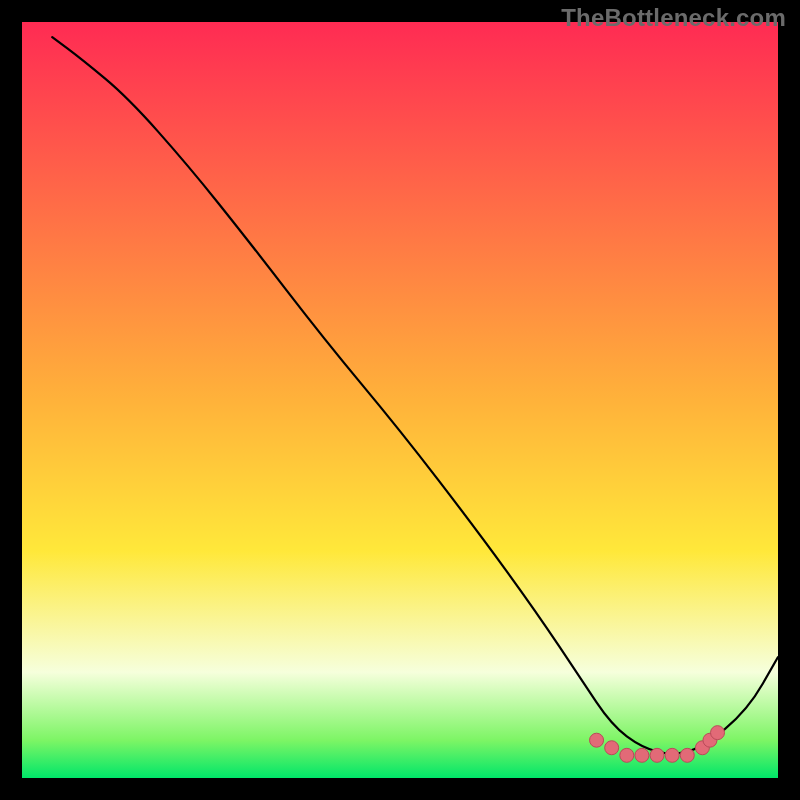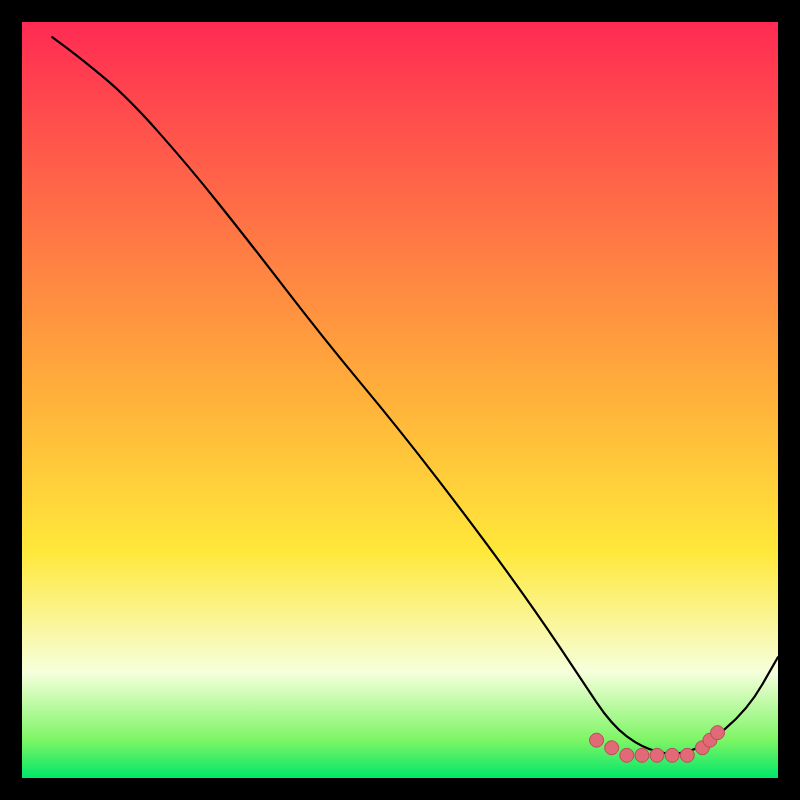--- a/index.html
+++ b/index.html
@@ -65,13 +65,14 @@
           <circle cx="657.04" cy="755.32" r="7" fill="#e26a77" stroke="#b94a59" stroke-width="1"></circle>
           <circle cx="672.16" cy="755.32" r="7" fill="#e26a77" stroke="#b94a59" stroke-width="1"></circle>
           <circle cx="687.28" cy="755.32" r="7" fill="#e26a77" stroke="#b94a59" stroke-width="1"></circle>
           <circle cx="702.4" cy="747.76" r="7" fill="#e26a77" stroke="#b94a59" stroke-width="1"></circle>
           <circle cx="709.96" cy="740.2" r="7" fill="#e26a77" stroke="#b94a59" stroke-width="1"></circle>
           <circle cx="717.52" cy="732.64" r="7" fill="#e26a77" stroke="#b94a59" stroke-width="1"></circle>
         </g>
     </g>
   </svg>
 
+  <div class="attrib">TheBottleneck.com</div>
 </div>
 
 </body></html>

